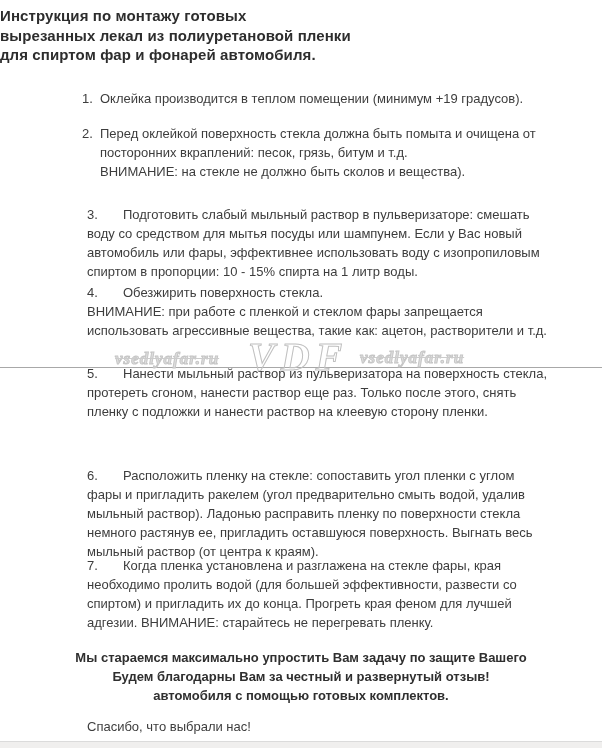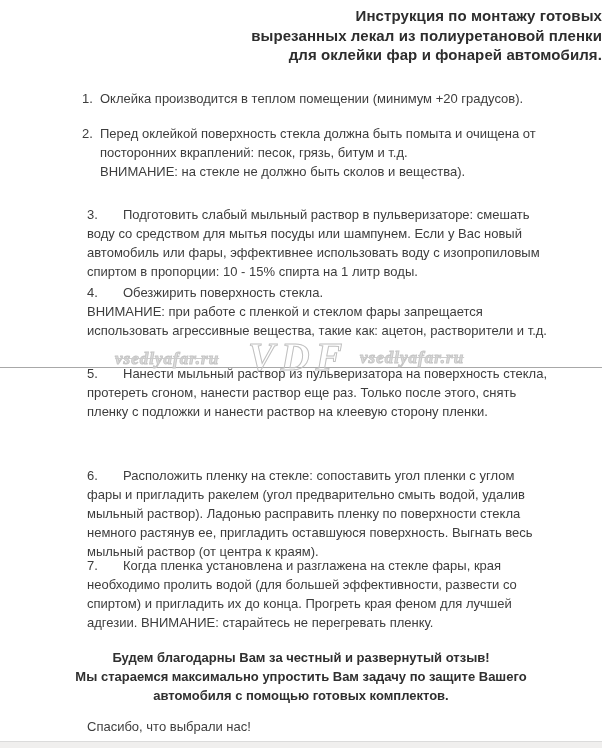--- a/index.html
+++ b/index.html
@@ -6,21 +6,21 @@
   .page{
     position:relative;
     width:602px;height:748px;
     background:#ffffff;
     overflow:hidden;
     font-family:"Liberation Sans","DejaVu Sans",sans-serif;
   }
   
   .doc-title{
     position:absolute;top:6px;left:0;width:602px;
-    text-align:right;
+    text-align:left;
     font-size:15px;font-weight:bold;color:#2d2d2d;
     line-height:19.5px;
     letter-spacing:0.1px;
   }
   
   .item{
     position:absolute;
     font-size:13px;color:#3d3d3d;line-height:19px;
   }
   .list-a{left:82px;width:466px;}
@@ -60,28 +60,28 @@
   }
 </style>
 </head>
 <body>
 
 <div class="page">
 
   <div class="doc-title">
     <div>Инструкция по монтажу готовых</div>
     <div>вырезанных лекал из полиуретановой пленки</div>
-    <div>для оклейки фар и фонарей автомобиля.</div>
+    <div>для спиртом фар и фонарей автомобиля.</div>
   </div>
 
   <div class="item list-a" style="top:89px">
     <div class="row">
       <span class="num">1.</span>
       <div class="body">
-        <div>Оклейка производится в теплом помещении (минимум +20 градусов).</div>
+        <div>Оклейка производится в теплом помещении (минимум +19 градусов).</div>
       </div>
     </div>
   </div>
 
   <div class="item list-a" style="top:124px">
     <div class="row">
       <span class="num">2.</span>
       <div class="body">
         <div>Перед оклейкой поверхность стекла должна быть помыта и очищена от посторонних вкраплений: песок, грязь, битум и т.д.</div>
         <div>ВНИМАНИЕ: на стекле не должно быть сколов и вещества).</div>
@@ -109,22 +109,22 @@
 
   <div class="item list-b" style="top:466px">
     <span class="num">6.</span><span>Расположить пленку на стекле: сопоставить угол пленки с углом фары и пригладить ракелем (угол предварительно смыть водой, удалив мыльный раствор). Ладонью расправить пленку по поверхности стекла немного растянув ее, пригладить оставшуюся поверхность. Выгнать весь мыльный раствор (от центра к краям).</span>
   </div>
 
   <div class="item list-b" style="top:556px">
     <span class="num">7.</span><span>Когда пленка установлена и разглажена на стекле фары, края необходимо пролить водой (для большей эффективности, развести со спиртом) и пригладить их до конца. Прогреть края феном для лучшей адгезии. ВНИМАНИЕ: старайтесь не перегревать пленку.</span>
   </div>
 
   <div class="outro">
+    <div>Мы стараемся максимально упростить Вам задачу по защите Вашего</div>
     <div>Будем благодарны Вам за честный и развернутый отзыв!</div>
-    <div>Мы стараемся максимально упростить Вам задачу по защите Вашего</div>
     <div>автомобиля с помощью готовых комплектов.</div>
   </div>
 
   <div class="thanks">Спасибо, что выбрали нас!</div>
 
   <div class="bottom-bar"></div>
 
 </div>
 
 </body></html>

